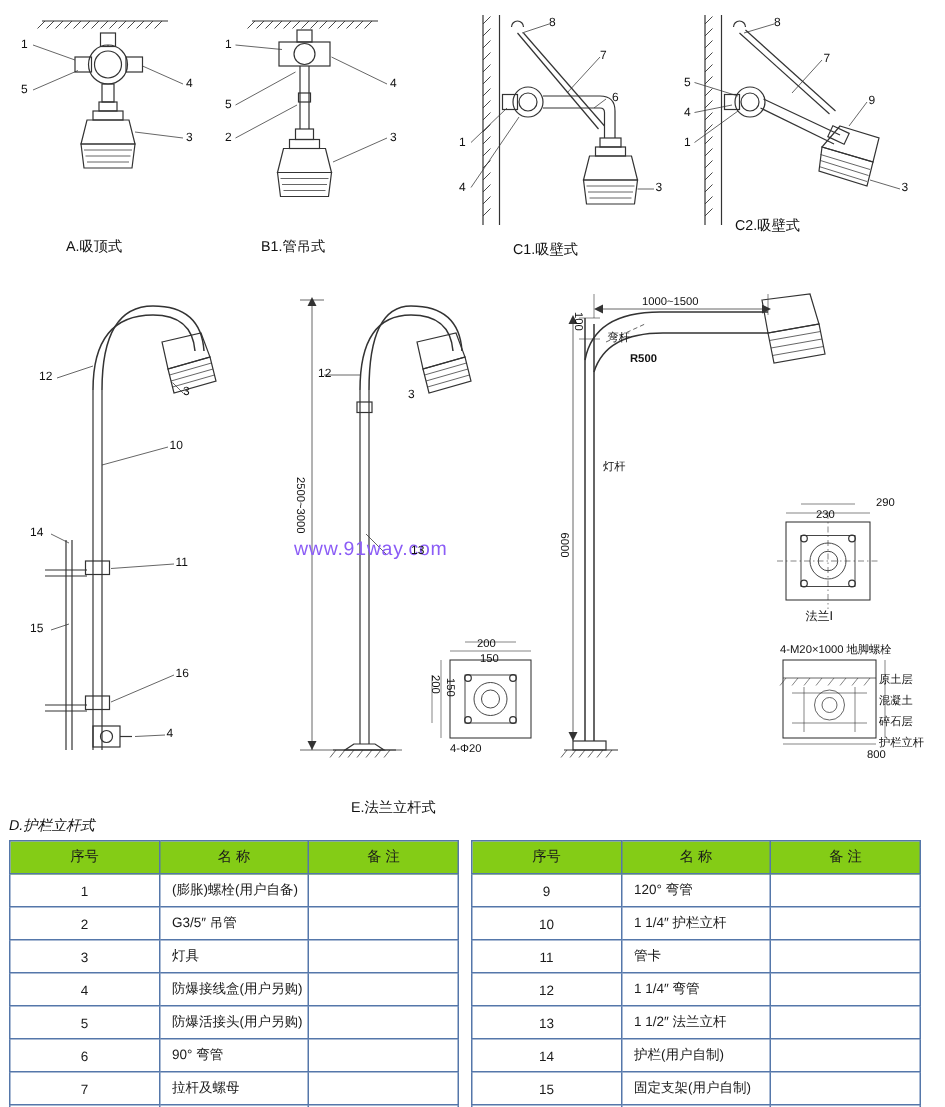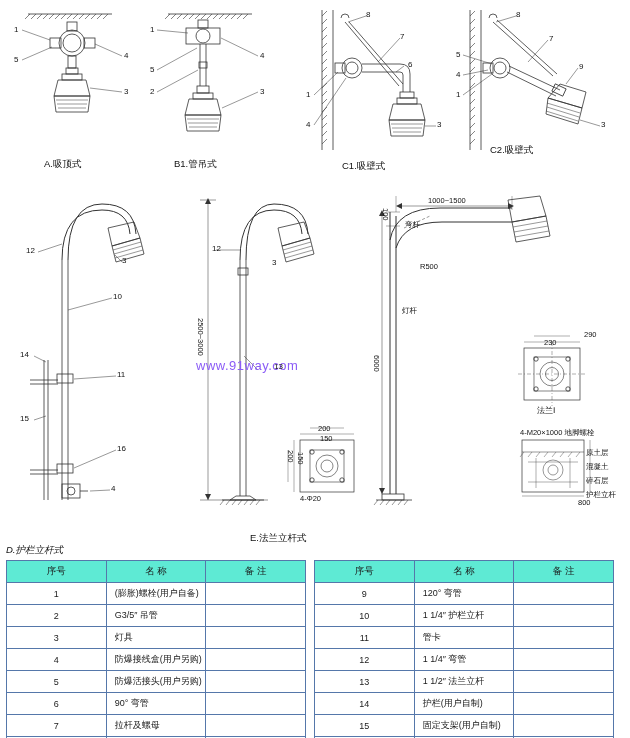--- a/index.html
+++ b/index.html
@@ -9,21 +9,21 @@
   .cap{font-size:9.5px;color:#111;white-space:nowrap;}
   .lbl{font-size:8px;color:#111;white-space:nowrap;}
   .dim{font-size:7.5px;color:#111;white-space:nowrap;}
   .vert{writing-mode:vertical-rl;text-orientation:mixed;}
   svg{display:block;}
   .wm{position:absolute;left:196px;top:358px;font-size:13px;color:#8b5cf6;font-family:"Liberation Sans",sans-serif;letter-spacing:.5px;}
   
   .tables{position:absolute;left:6px;top:560px;width:618px;display:flex;gap:8px;}
   table{border-collapse:collapse;font-size:9px;width:300px;table-layout:fixed;}
   th,td{border:1px solid #5577aa;padding:2px 3px;height:17px;}
-  thead th{background:#5eead4;text-align:center;font-weight:normal;font-size:9.5px;}
+  thead th{background:#84cc16;text-align:center;font-weight:normal;font-size:9.5px;}
   td.num{text-align:center;width:28px;}
   td.rem{width:52px;}
   td.nm{padding-left:8px;}
   .kleft{width:300px;}
   .kright{width:300px;}
 </style>
 </head>
 <body>
 
 <div class="stage">
@@ -373,21 +373,21 @@
     </g>
   </svg>
 
   <div class="wm">www.91way.com</div>
 
   <div class="abs cap" style="left:44px;top:158px;">A.吸顶式</div>
   <div class="abs cap" style="left:174px;top:158px;">B1.管吊式</div>
   <div class="abs cap" style="left:342px;top:160px;">C1.吸壁式</div>
   <div class="abs cap" style="left:490px;top:144px;">C2.吸壁式</div>
   <div class="abs cap" style="left:6px;top:544px;font-style:italic;">D.护栏立杆式</div>
-  <div class="abs cap" style="left:210px;top:532px;padding-left:40px;">E.法兰立杆式</div>
+  <div class="abs cap" style="left:194px;top:532px;padding-left:40px;">E.法兰立杆式</div>
   <div class="abs lbl" style="left:537px;top:405px;">法兰Ⅰ</div>
 
   <div class="abs lbl" style="left:14px;top:25px;">1</div>
   <div class="abs lbl" style="left:14px;top:55px;">5</div>
   <div class="abs lbl" style="left:124px;top:51px;">4</div>
   <div class="abs lbl" style="left:124px;top:87px;">3</div>
 
   <div class="abs lbl" style="left:150px;top:25px;">1</div>
   <div class="abs lbl" style="left:150px;top:65px;">5</div>
   <div class="abs lbl" style="left:150px;top:87px;">2</div>
@@ -418,21 +418,21 @@
   <div class="abs lbl" style="left:117px;top:444px;">16</div>
   <div class="abs lbl" style="left:111px;top:484px;">4</div>
 
   <div class="abs lbl" style="left:212px;top:244px;">12</div>
   <div class="abs lbl" style="left:272px;top:258px;">3</div>
   <div class="abs lbl" style="left:274px;top:362px;">13</div>
 
   <div class="abs dim vert" style="left:196px;top:318px;">2500~3000</div>
   <div class="abs dim vert" style="left:372px;top:355px;">6000</div>
   <div class="abs dim" style="left:428px;top:196px;">1000~1500</div>
-  <div class="abs dim" style="left:420px;top:262px;">R500</div>
+  <div class="abs dim" style="left:420px;top:234px;font-weight:bold;">R500</div>
   <div class="abs dim vert" style="left:381px;top:208px;">100</div>
   <div class="abs dim" style="left:405px;top:220px;">弯杆</div>
   <div class="abs dim" style="left:402px;top:306px;">灯杆</div>
 
   <div class="abs dim" style="left:318px;top:424px;">200</div>
   <div class="abs dim" style="left:320px;top:434px;">150</div>
   <div class="abs dim vert" style="left:286px;top:450px;">200</div>
   <div class="abs dim vert" style="left:296px;top:452px;">150</div>
   <div class="abs dim" style="left:300px;top:494px;">4-Φ20</div>
 

